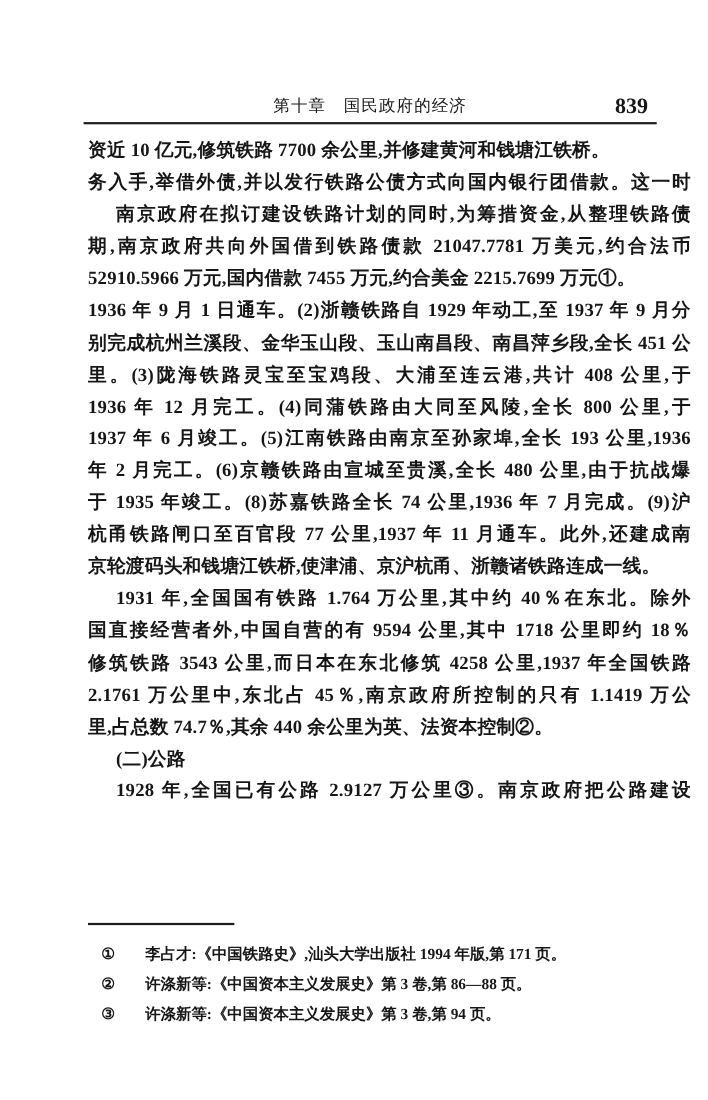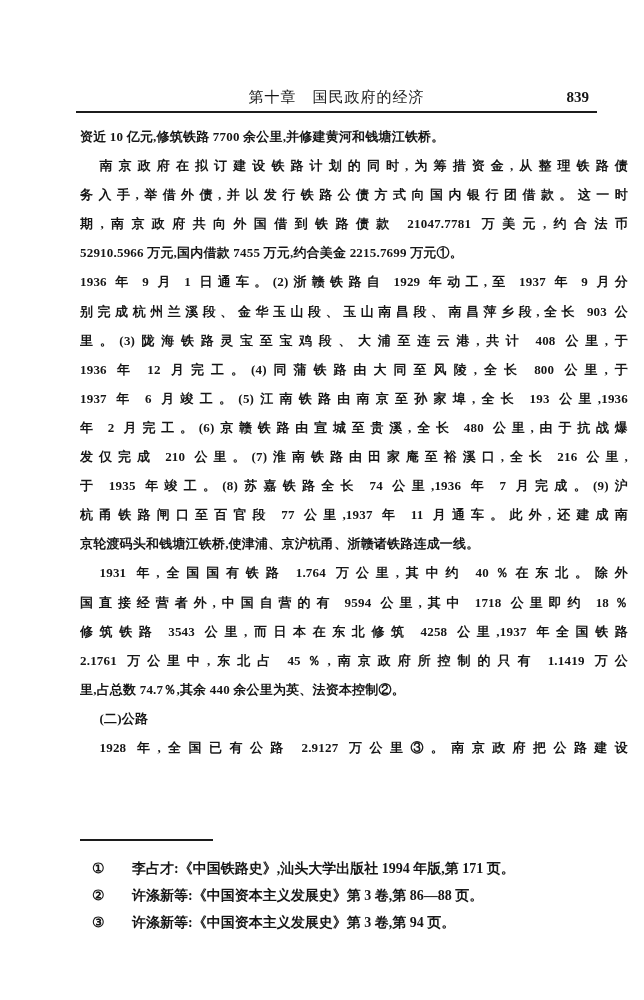--- a/index.html
+++ b/index.html
@@ -20,36 +20,36 @@
   .chapter-title {
     text-align: center;
     font-size: 15px;
     font-weight: normal;
     letter-spacing: 1px;
     line-height: 22px;
   }
   .page-number {
     position: absolute;
     right: 8px; top: 0;
-    font-size: 15px;
+    font-size: 20px;
     font-weight: 600;
     line-height: 22px;
     letter-spacing: 0;
   }
   .header-rule {
     position: absolute;
     left: 76px; top: 111px;
     width: 521px; height: 2px;
     background: #1c1c1c;
   }
   .body-text {
     position: absolute;
     left: 80px; top: 122px;
     width: 548px;
-    font-size: 13px;
+    font-size: 17px;
     font-weight: 600;
     letter-spacing: 0.2px;
   }
   .line {
     height: 29.1px;
     line-height: 29.1px;
     text-align: justify;
     text-align-last: justify;
     overflow: hidden;
     white-space: nowrap;
@@ -88,32 +88,31 @@
     <div class="chapter-title">第十章　国民政府的经济</div>
     <div class="page-number">839</div>
   </div>
 
   <div class="header-rule"></div>
 
   <div class="body-text">
 
     <div class="line end">资近 10 亿元,修筑铁路 7700 余公里,并修建黄河和钱塘江铁桥。</div>
 
+    <div class="line">务入手,举借外债,并以发行铁路公债方式向国内银行团借款。这一时</div>
     <div class="line ind">南京政府在拟订建设铁路计划的同时,为筹措资金,从整理铁路债</div>
-    <div class="line">务入手,举借外债,并以发行铁路公债方式向国内银行团借款。这一时</div>
     <div class="line">期,南京政府共向外国借到铁路债款 21047.7781 万美元,约合法币</div>
     <div class="line end">52910.5966 万元,国内借款 7455 万元,约合美金 2215.7699 万元①。</div>
 
     <div class="line">1936 年 9 月 1 日通车。(2)浙赣铁路自 1929 年动工,至 1937 年 9 月分</div>
-    <div class="line">别完成杭州兰溪段、金华玉山段、玉山南昌段、南昌萍乡段,全长 903 公</div>
+    <div class="line">别完成杭州兰溪段、金华玉山段、玉山南昌段、南昌萍乡段,全长 451 公</div>
     <div class="line">里。(3)陇海铁路灵宝至宝鸡段、大浦至连云港,共计 408 公里,于</div>
     <div class="line">1936 年 12 月完工。(4)同蒲铁路由大同至风陵,全长 800 公里,于</div>
     <div class="line">1937 年 6 月竣工。(5)江南铁路由南京至孙家埠,全长 193 公里,1936</div>
     <div class="line">年 2 月完工。(6)京赣铁路由宣城至贵溪,全长 480 公里,由于抗战爆</div>
-    <div class="line">发仅完成 210 公里。(7)淮南铁路由田家庵至裕溪口,全长 216 公里,</div>
     <div class="line">于 1935 年竣工。(8)苏嘉铁路全长 74 公里,1936 年 7 月完成。(9)沪</div>
     <div class="line">杭甬铁路闸口至百官段 77 公里,1937 年 11 月通车。此外,还建成南</div>
     <div class="line end">京轮渡码头和钱塘江铁桥,使津浦、京沪杭甬、浙赣诸铁路连成一线。</div>
 
     <div class="line ind">1931 年,全国国有铁路 1.764 万公里,其中约 40％在东北。除外</div>
     <div class="line">国直接经营者外,中国自营的有 9594 公里,其中 1718 公里即约 18％</div>
     <div class="line">修筑铁路 3543 公里,而日本在东北修筑 4258 公里,1937 年全国铁路</div>
     <div class="line">2.1761 万公里中,东北占 45％,南京政府所控制的只有 1.1419 万公</div>
     <div class="line end">里,占总数 74.7％,其余 440 余公里为英、法资本控制②。</div>
 

